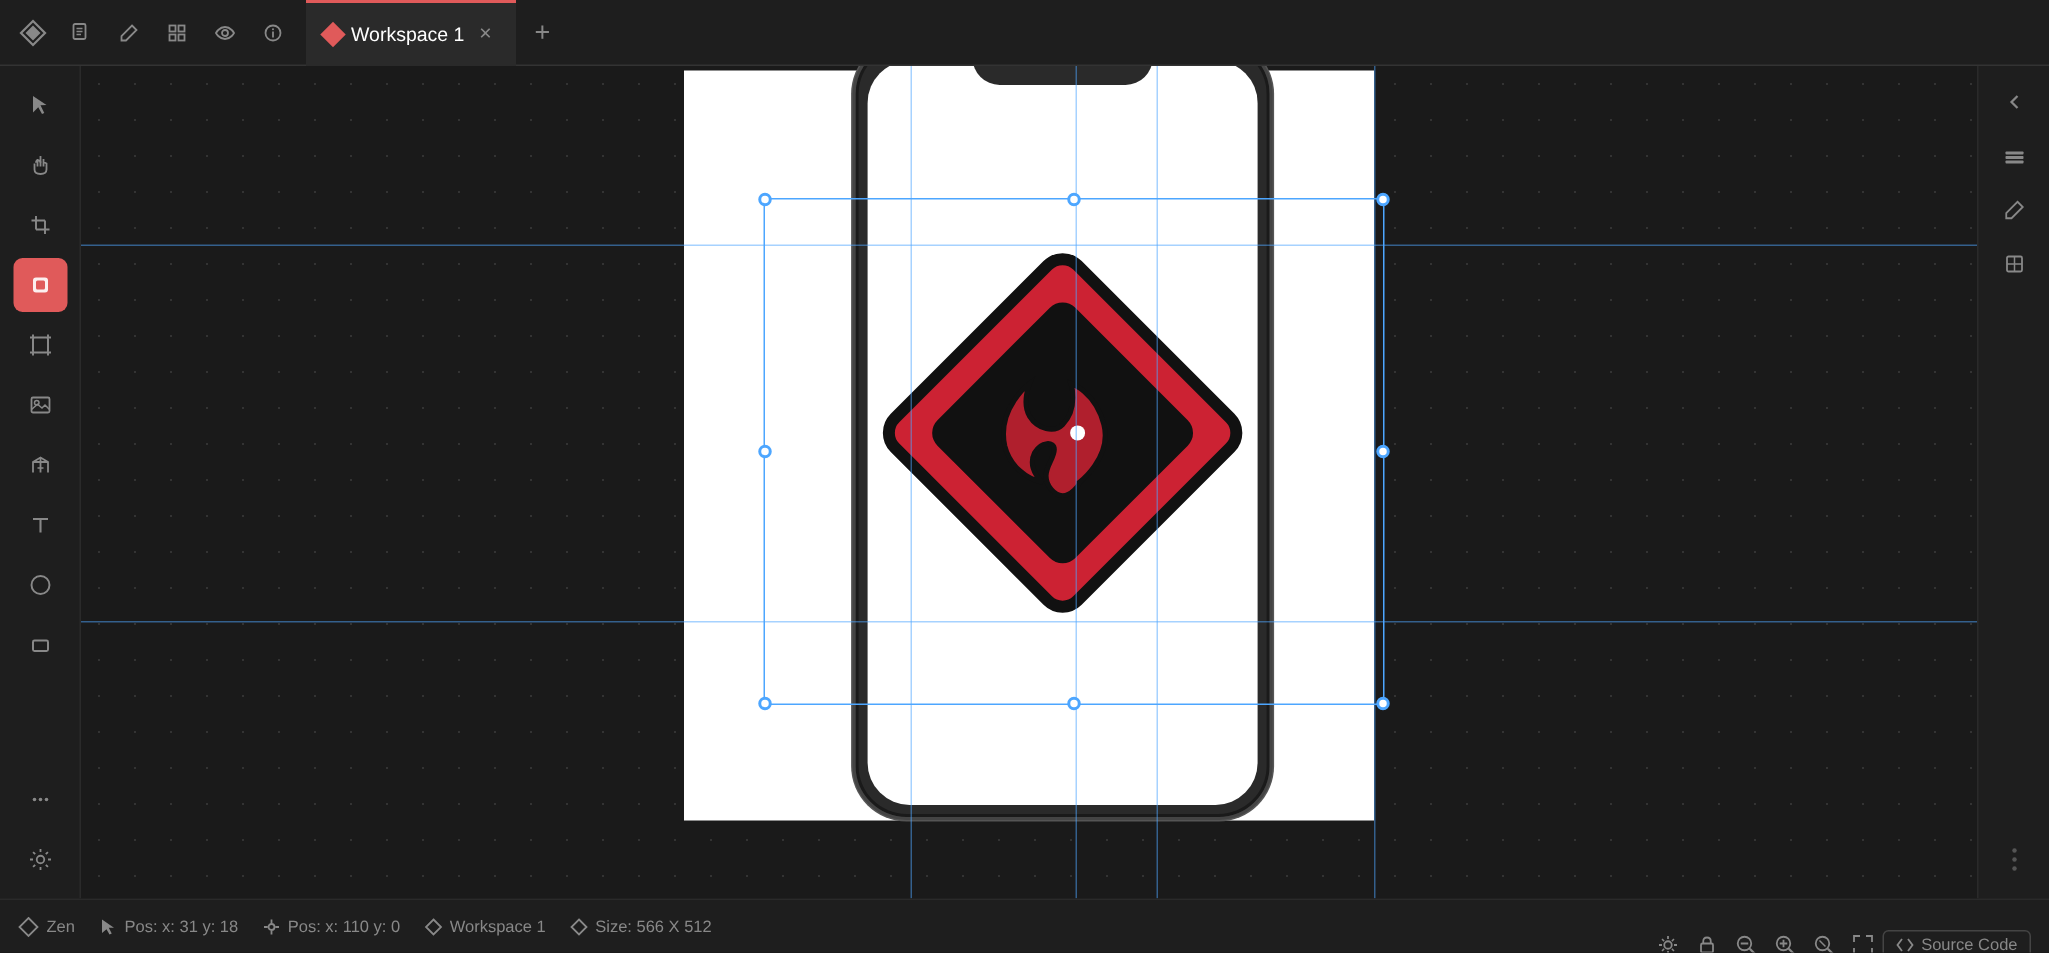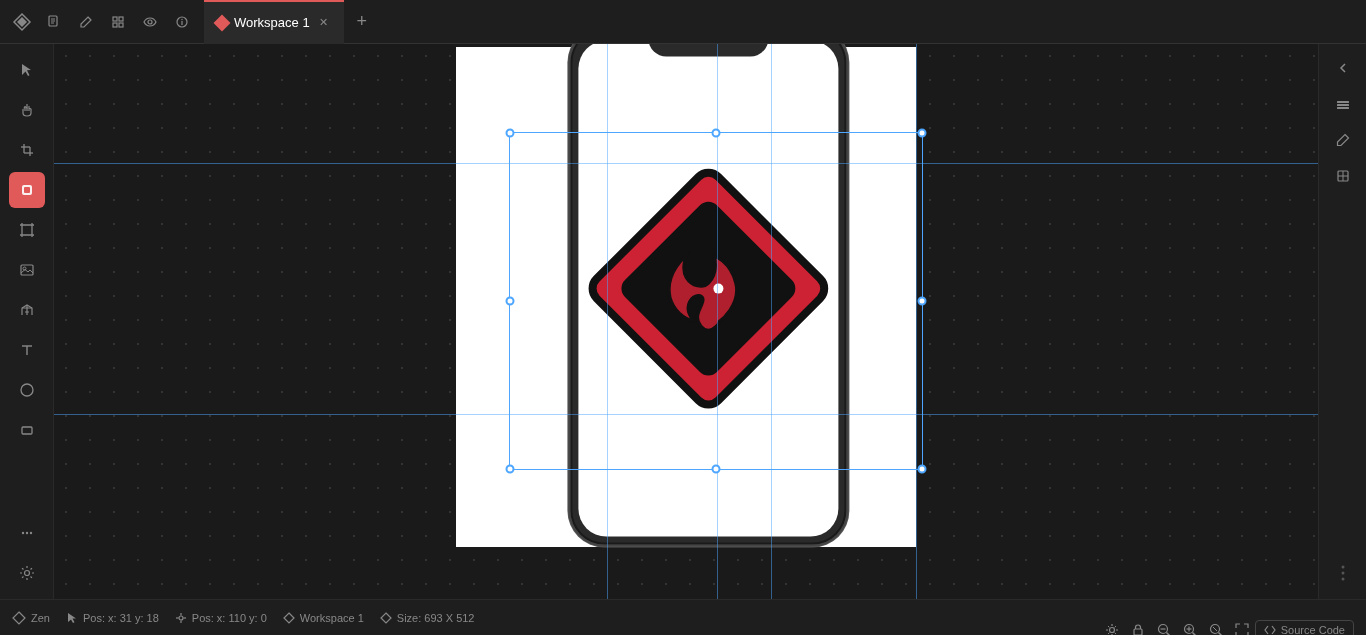--- a/index.html
+++ b/index.html
@@ -577,21 +577,21 @@
     <svg width="12" height="12" viewBox="0 0 12 12">
       <path d="M6 1L11 6L6 11L1 6Z" fill="none" stroke="#888" stroke-width="1.2"></path>
     </svg>
     <span>Workspace 1</span>
   </div>
 
   <div class="status-item">
     <svg width="12" height="12" viewBox="0 0 12 12">
       <path d="M6 1L11 6L6 11L1 6Z" fill="none" stroke="#888" stroke-width="1.2"></path>
     </svg>
-    <span>Size: 693 X 512</span>
+    <span>Size: 566 X 512</span>
   </div>
 
   <div class="status-spacer"></div>
 
   <div class="status-right">
     <div class="status-right-btn">
       <svg width="14" height="14" viewBox="0 0 14 14">
         <circle cx="7" cy="7" r="2.5" stroke="#888" stroke-width="1.2" fill="none"></circle>
         <line x1="7" y1="1" x2="7" y2="3" stroke="#888" stroke-width="1.2"></line>
         <line x1="7" y1="11" x2="7" y2="13" stroke="#888" stroke-width="1.2"></line>

